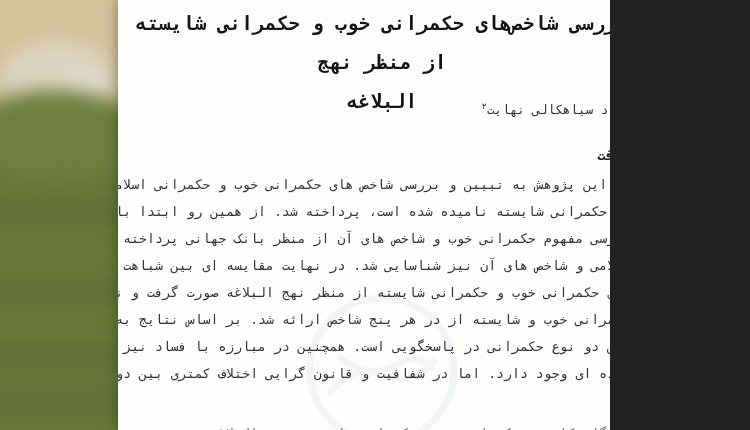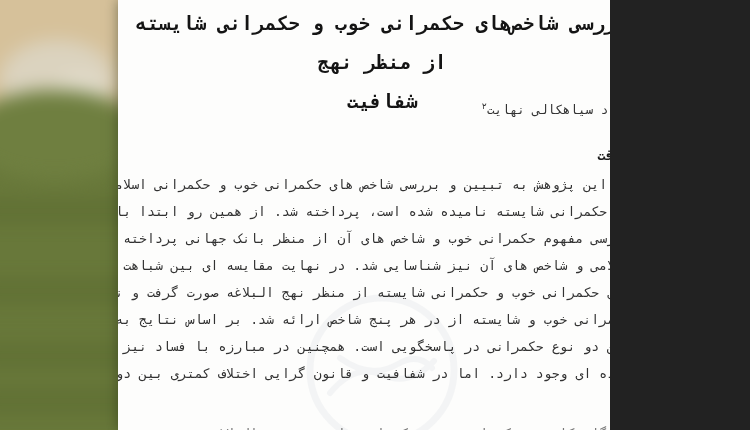--- a/index.html
+++ b/index.html
@@ -72,21 +72,21 @@
 
     <svg class="watermark" width="165" height="165" viewBox="0 0 165 165">
       <circle cx="82" cy="82" r="72" fill="none" stroke="#7f8da0" stroke-width="7"></circle>
       <path d="M30 105 q25 -30 52 -18 q28 12 52 -14 M40 70 q30 22 58 6 q20 -12 34 4" fill="none" stroke="#7f8da0" stroke-width="6" stroke-linecap="round"></path>
     </svg>
 
     <div class="content">
 
       <div class="paper-title">
         <div>بررسی شاخص‌های حکمرانی خوب و حکمرانی شایسته از منظر نهج</div>
-        <div>شفافیت</div>
+        <div>البلاغه</div>
       </div>
 
       <div class="authors">
         <div><span>جواد سیاهکالی نهایت</span><sup class="author-sup">۲</sup></div>
       </div>
 
       <div class="abstract-heading">گرفت</div>
 
       <div class="abstract">
         <div class="abs-line">در این پژوهش به تبیین و بررسی شاخص های حکمرانی خوب و حکمرانی اسلامی از منظر حضرت علی</div>

